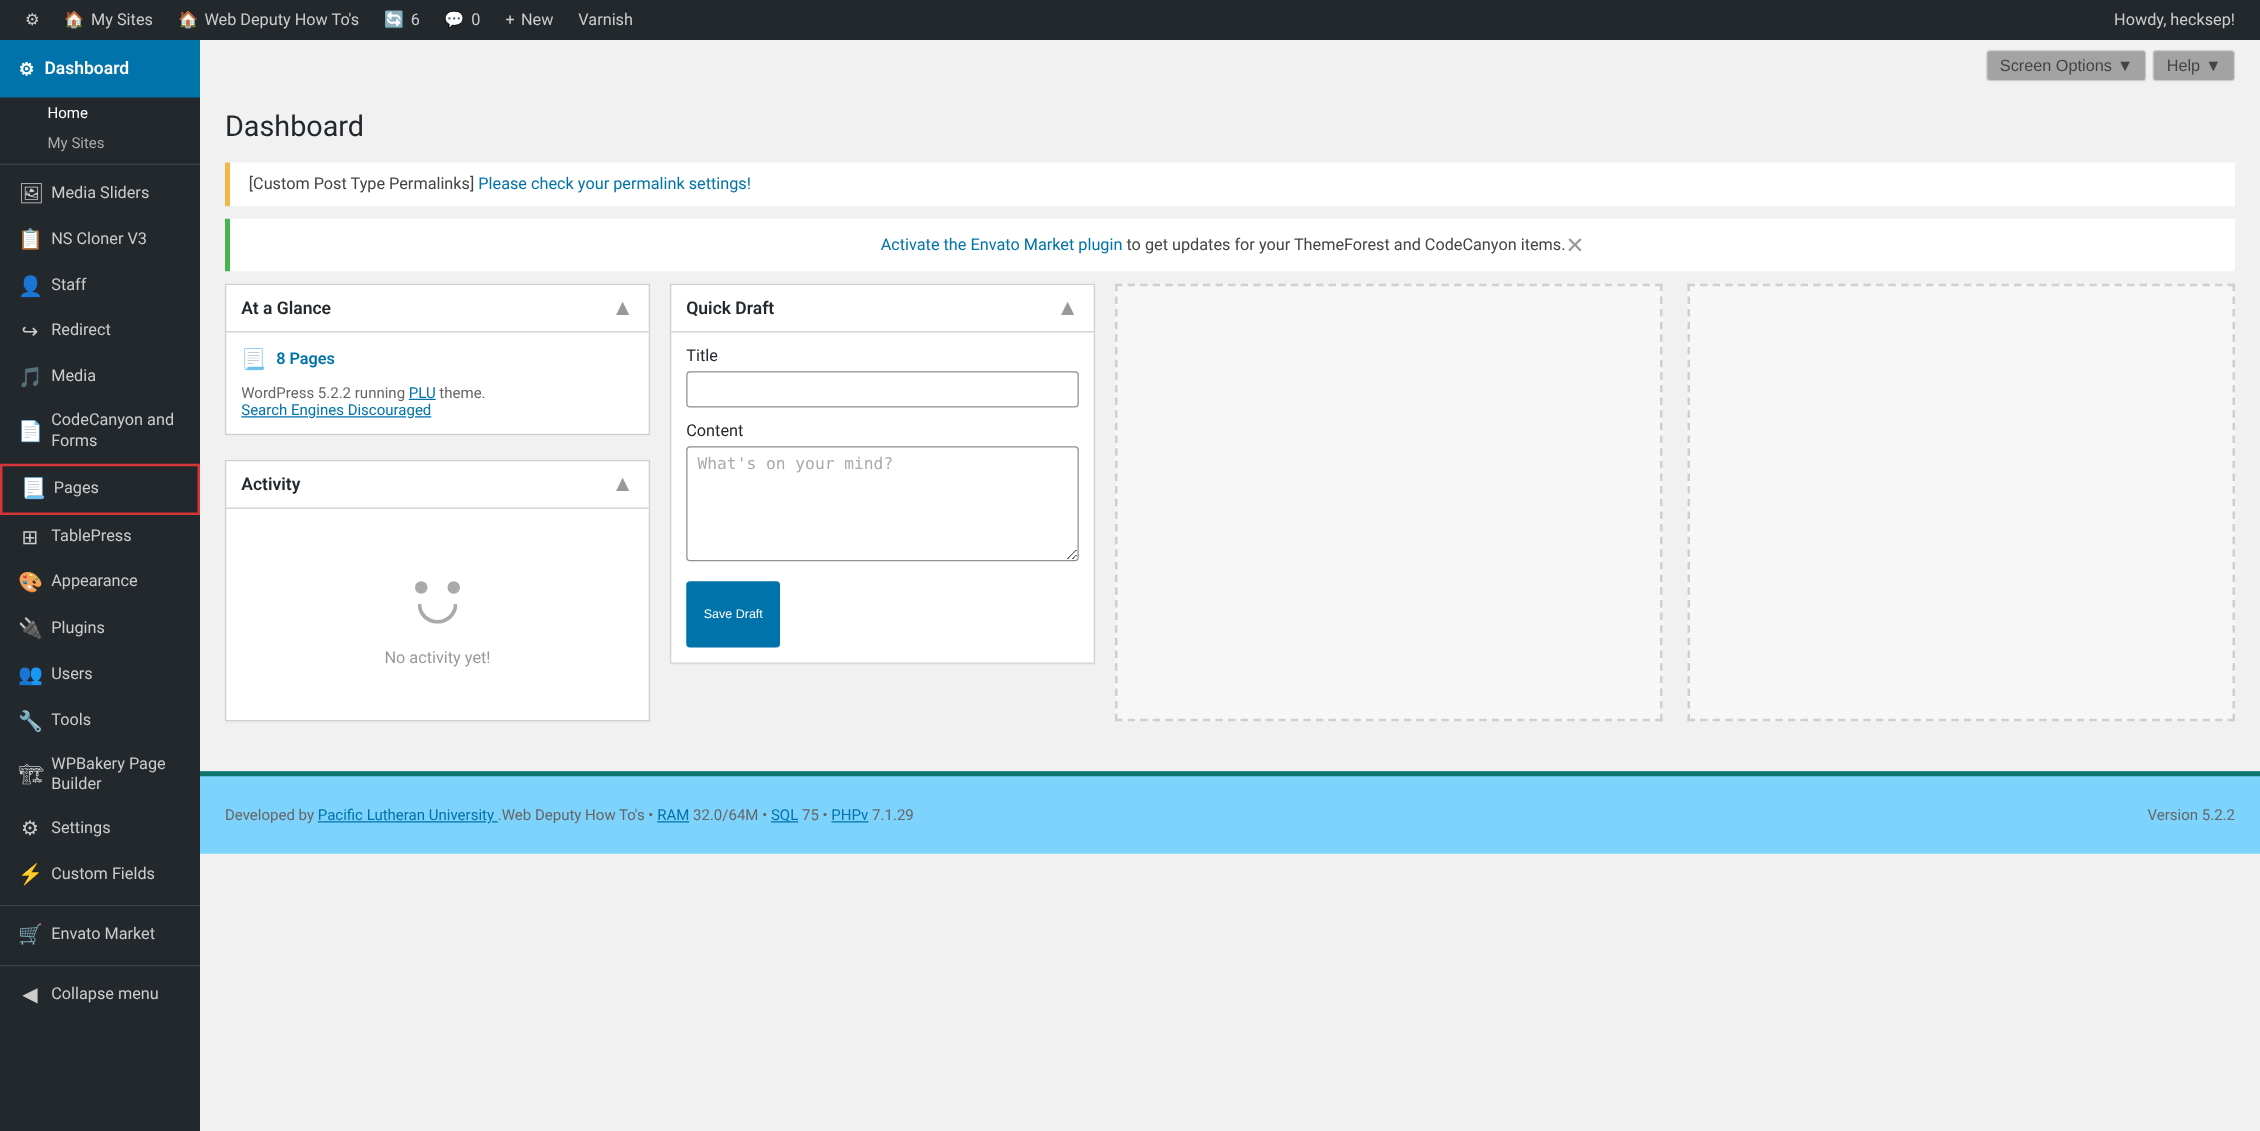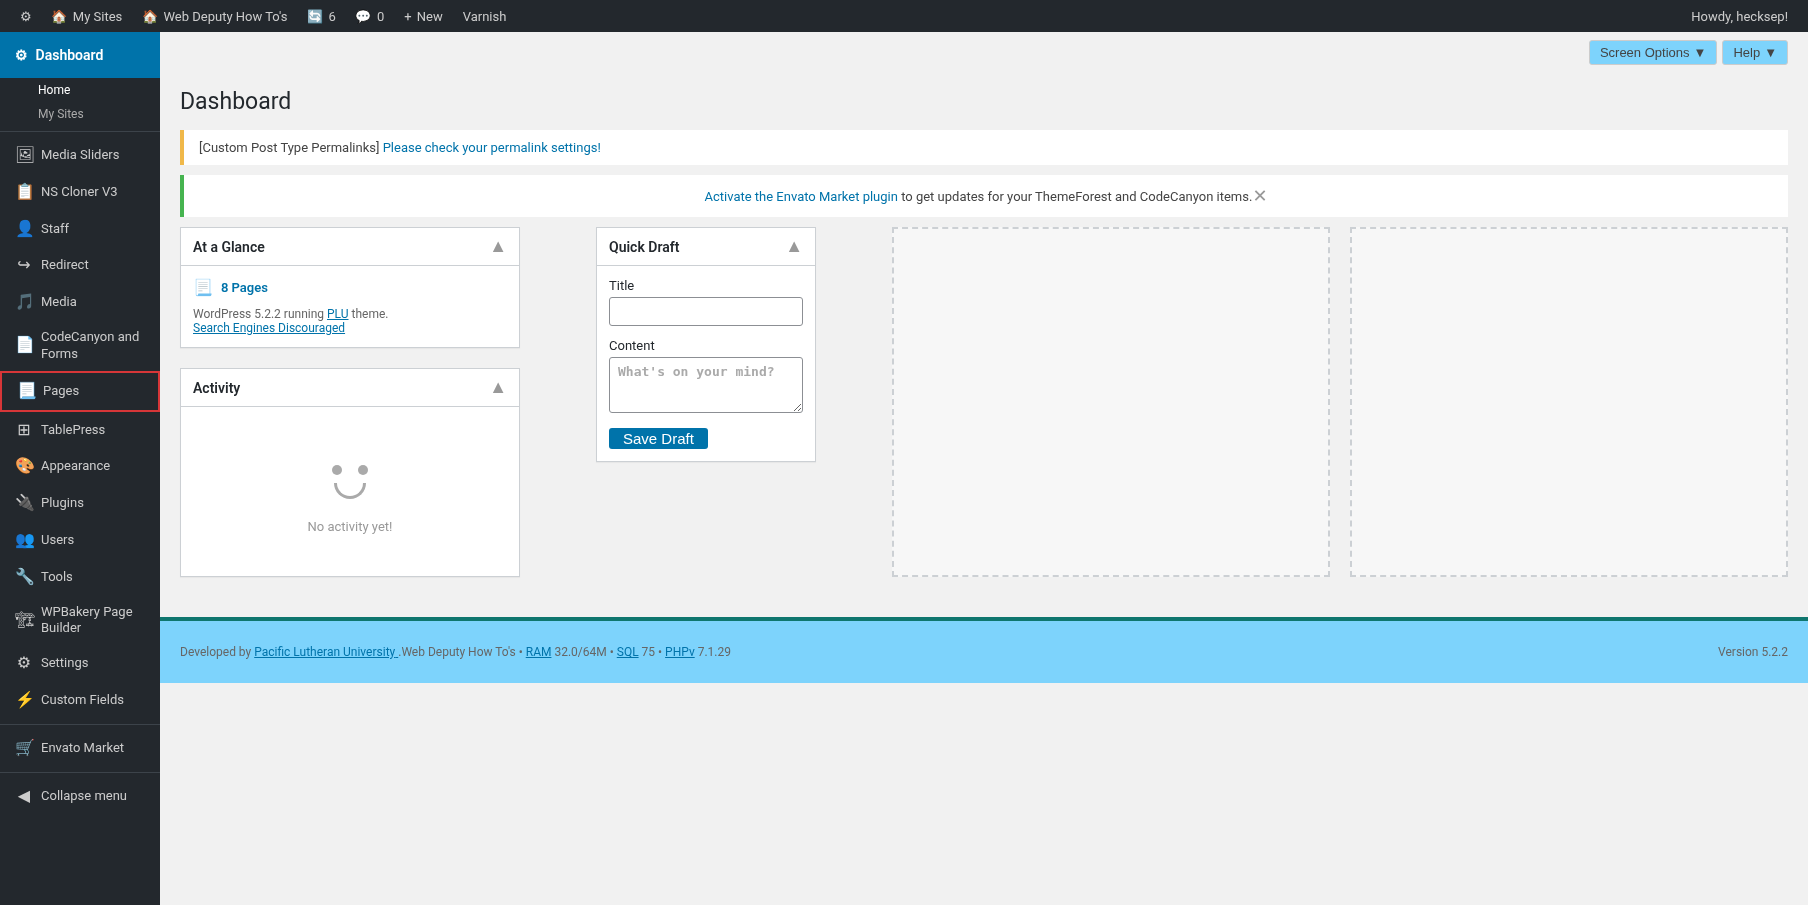--- a/index.html
+++ b/index.html
@@ -69,21 +69,21 @@
     }
 
     
     .wp-top-bar {
       display: flex; align-items: center; justify-content: flex-end;
       padding: 8px 20px;
       background: #f1f1f1;
       gap: 5px;
     }
     .top-bar-btn {
-      background: #7dd3fc;
+      background: #a3a3a3;
       border: 1px solid #ccc;
       border-radius: 3px;
       padding: 4px 10px;
       cursor: pointer;
       font-size: 13px;
       display: flex; align-items: center; gap: 4px;
       color: #444;
     }
 
     
@@ -99,21 +99,21 @@
       display: flex; align-items: center; justify-content: space-between;
     }
     .notice-warning { border-color: #f0b849; }
     .notice-success { border-color: #46b450; justify-content: center; }
     .notice a { color: #0073aa; text-decoration: none; }
     .notice-dismiss { background: none; border: none; cursor: pointer; color: #999; font-size: 18px; }
 
     
     .dashboard-grid { display: flex; gap: 16px; margin-top: 5px; }
     .dashboard-col-left { display: flex; flex-direction: column; gap: 20px; flex: 0 0 340px; }
-    .dashboard-col-middle { display: flex; flex-direction: column; gap: 20px; flex: 0 0 340px; align-items: center; }
+    .dashboard-col-middle { display: flex; flex-direction: column; gap: 20px; flex: 0 0 340px; }
     .dashboard-col-right { display: flex; flex-direction: column; gap: 20px; flex: 1; }
 
     
     .postbox {
       background: #fff;
       border: 1px solid #ccd0d4;
       box-shadow: 0 1px 1px rgba(0,0,0,.04);
     }
     .postbox-header {
       display: flex; align-items: center; justify-content: space-between;
@@ -163,31 +163,31 @@
     .quick-draft-field input[type="text"],
     .quick-draft-field textarea {
       width: 100%;
       border: 1px solid #8c8f94;
       border-radius: 3px;
       padding: 6px 8px;
       font-size: 13px;
       color: #444;
       background: #fff;
     }
-    .quick-draft-field textarea { height: 56px; resize: vertical; font-weight: bold; }
+    .quick-draft-field textarea { height: 92px; resize: vertical; }
     .quick-draft-field input::placeholder,
     .quick-draft-field textarea::placeholder { color: #aaa; }
     .btn-primary {
       background: #0073aa;
       color: #fff;
       border: none;
       border-radius: 3px;
-      padding: 2px 14px;
+      padding: 21px 14px;
       cursor: pointer;
-      font-size: 15px;
+      font-size: 10px;
     }
 
     
     .dashed-box {
       border: 2px dashed #ccd0d4;
       background: #f7f7f7;
       flex: 1;
       min-height: 220px;
     }
 

